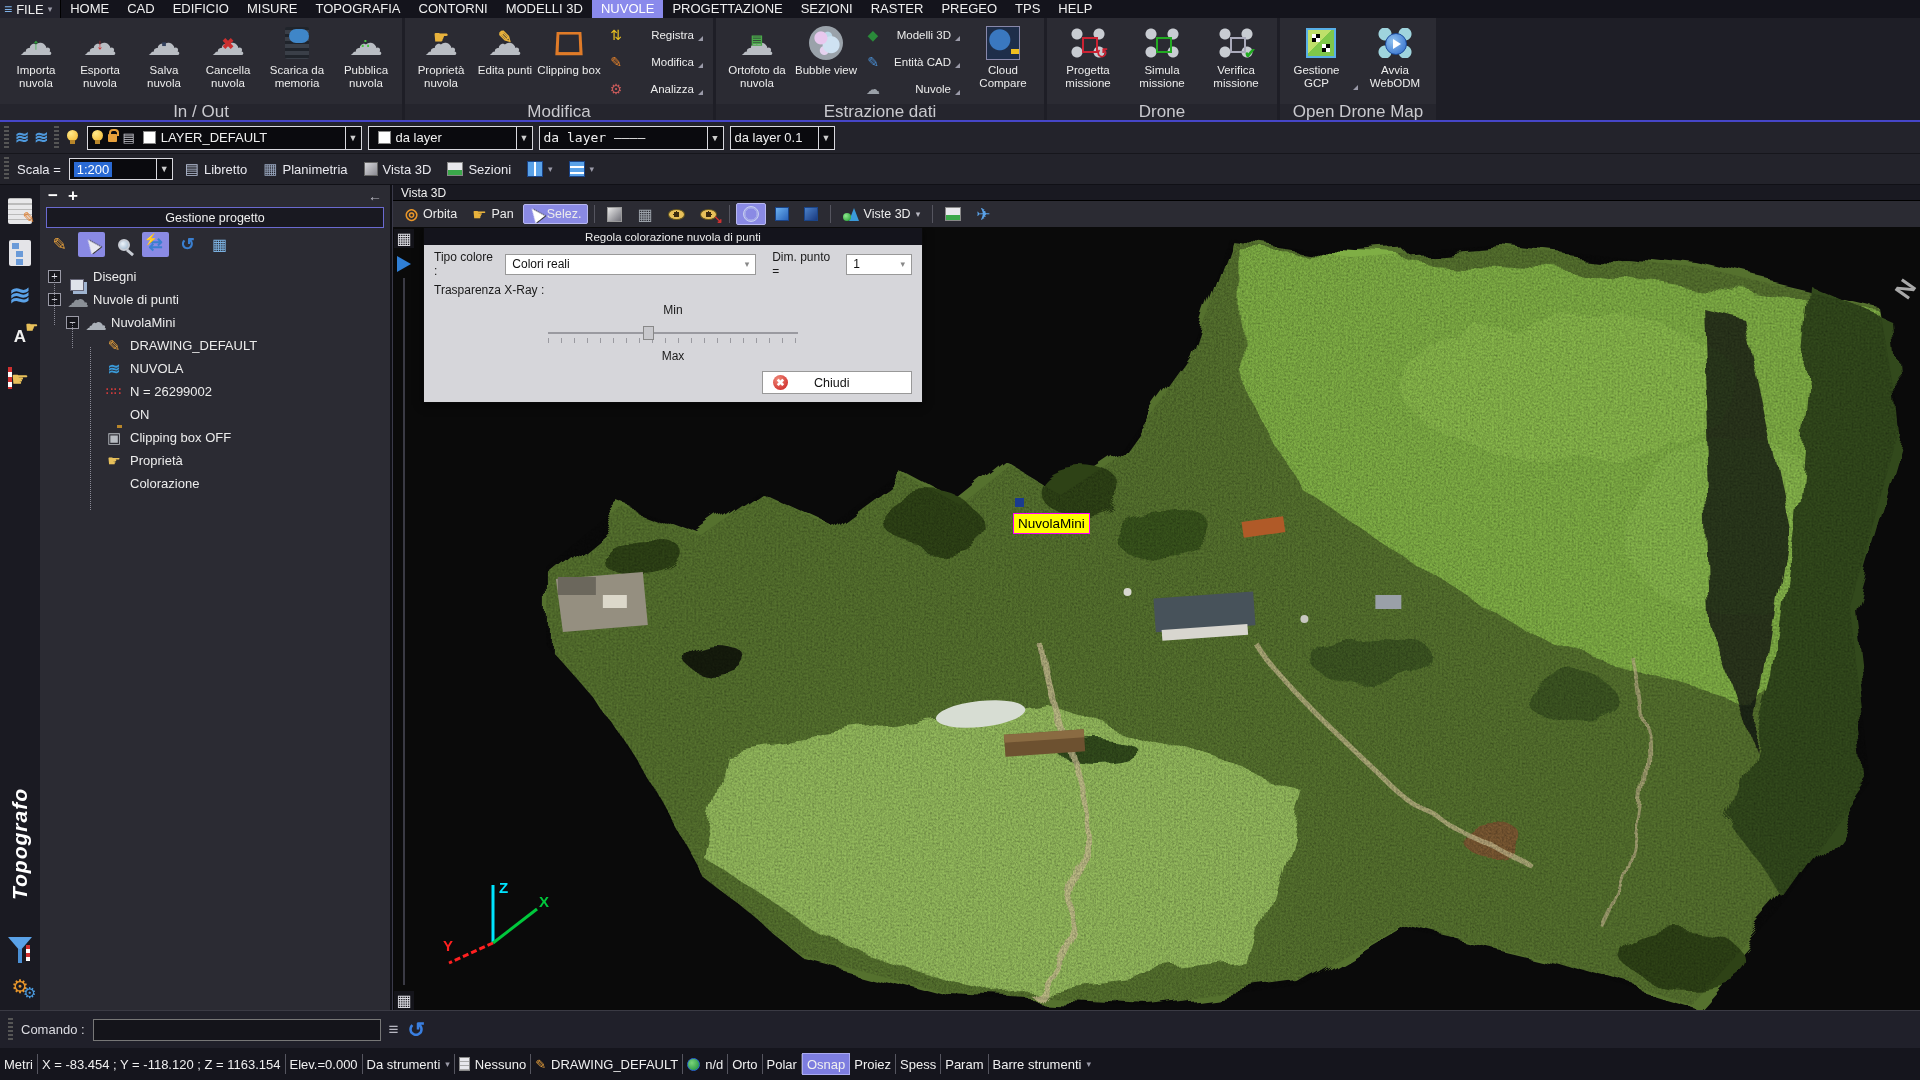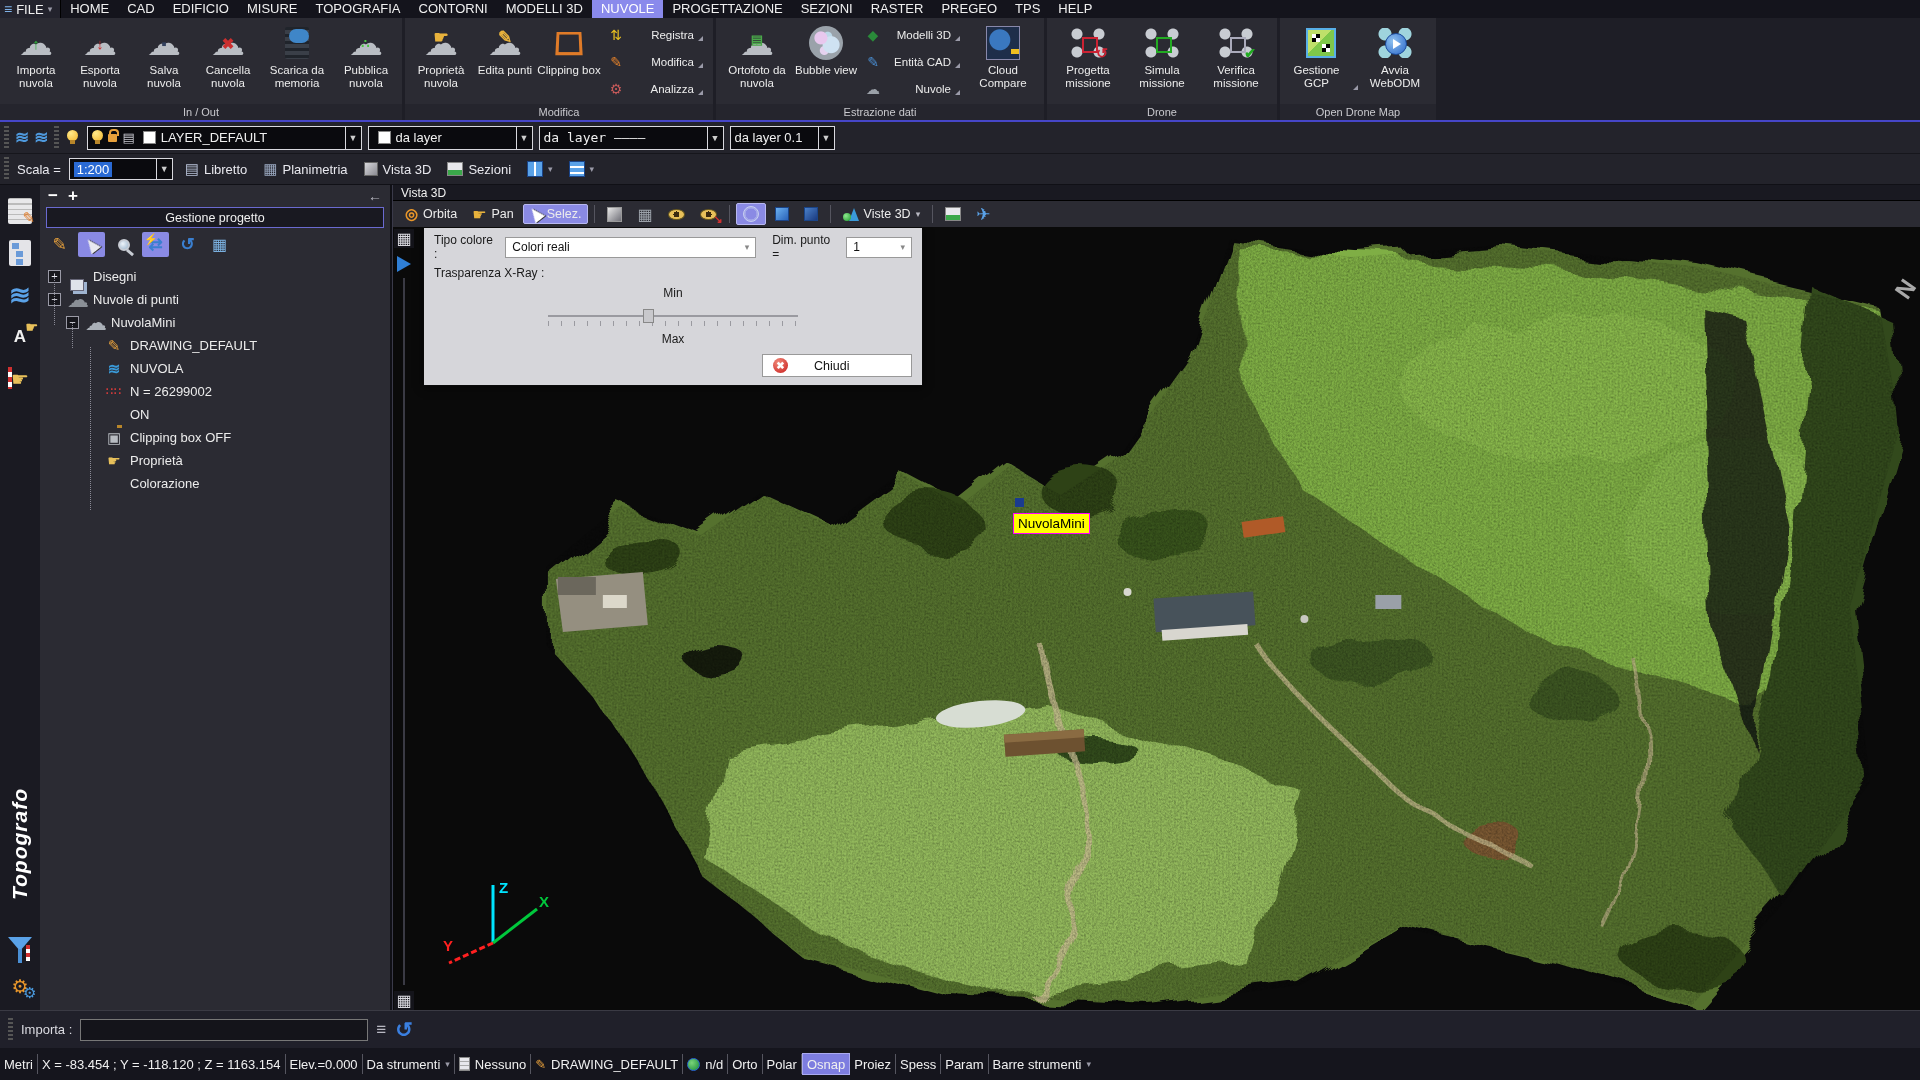--- a/index.html
+++ b/index.html
@@ -76,21 +76,21 @@
      border:1px solid #1a4a9a; }
   .webodm::before { content:""; position:absolute; left:15px; top:11px; z-index:2;
      border-left:8px solid #fff; border-top:5px solid transparent; border-bottom:5px solid transparent; }
   .rsmall { display:flex; flex-direction:column; justify-content:space-around; padding:2px 6px; }
   .rsmall-item { display:flex; align-items:center; gap:7px; font-size:11.5px; color:#ececec;
                  justify-content:space-between; min-width:96px; cursor:default; }
   .rsm-ic { font-size:14px; width:18px; text-align:center; }
   .rsm-label { display:flex; align-items:flex-end; gap:2px; }
   .cornercaret { width:0; height:0; border-left:5px solid transparent; border-bottom:5px solid #9a9aa8;
                  margin-left:2px; }
-  .rlabel { height:16px; line-height:16px; text-align:center; font-size:11px;
+  .rlabel { height:16px; line-height:16px; text-align:center; font-size:17px;
             color:#c9c9ce; background:#25252d; }
   .ribbon-underline { height:2px; background:#4646c8; }
 
   
   .layerbar { height:32px; background:#23232b; display:flex; align-items:center; gap:6px;
               padding:0 4px; border-bottom:1px solid #16161c; }
   .grip { width:5px; height:24px; background:repeating-linear-gradient(#555 0 2px, transparent 2px 4px); }
   .lyr-stack { font-size:17px; color:#4f9ade; font-weight:bold; letter-spacing:-1px; }
   .bulbpin { position:relative; width:16px; height:20px; }
   .bulb { width:11px; height:11px; border-radius:50%; background:radial-gradient(circle at 35% 30%, #ffe98a, #f2b42a);
@@ -819,20 +819,21 @@
         <svg class="axis" width="110" height="100">
           <line x1="52" y1="68" x2="52" y2="10" stroke="#00e5ff" stroke-width="3"></line>
           <line x1="52" y1="68" x2="96" y2="34" stroke="#00c83c" stroke-width="3"></line>
           <line x1="52" y1="68" x2="8" y2="88" stroke="#ff2020" stroke-width="3" stroke-dasharray="6 3"></line>
           <text x="58" y="18" fill="#00e5ff">Z</text>
           <text x="98" y="32" fill="#00c83c">X</text>
           <text x="2" y="76" fill="#ff2020">Y</text>
         </svg>
 
         <div class="dialog">
+          <div class="dlg-title">Regola colorazione nuvola di punti</div>
           <div class="dlg-body">
             <div class="dlg-row">
               <span>Tipo colore :</span>
               <span class="dlg-select" style="width:252px">
                 <span>Colori reali</span>
                 <span class="sel-caret">▾</span>
               </span>
               <span style="margin-left:10px">Dim. punto =</span>
               <span class="dlg-select" style="width:66px">
                 <span>1</span>
@@ -855,21 +856,21 @@
             </div>
           </div>
         </div>
 
       </div>
     </div>
   </div>
 
   <div class="commandbar">
     <span class="grip"></span>
-    <span>Importa :</span>
+    <span>Comando :</span>
     <span class="cmd-input"></span>
     <span class="cmd-list">≡</span>
     <span class="cmd-undo">↺</span>
   </div>
 
   <div class="statusbar">
     <span class="seg">
         <span>Metri</span>
       </span>
     <span class="seg">

